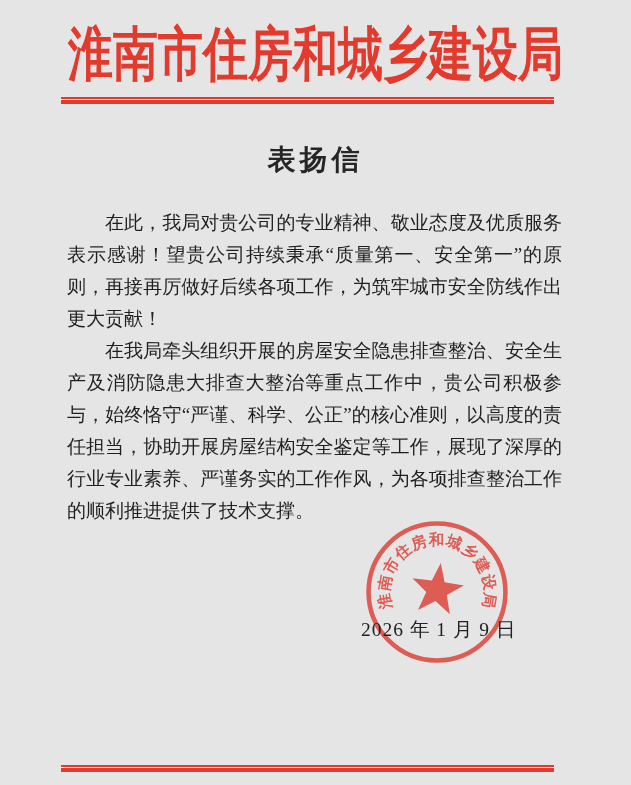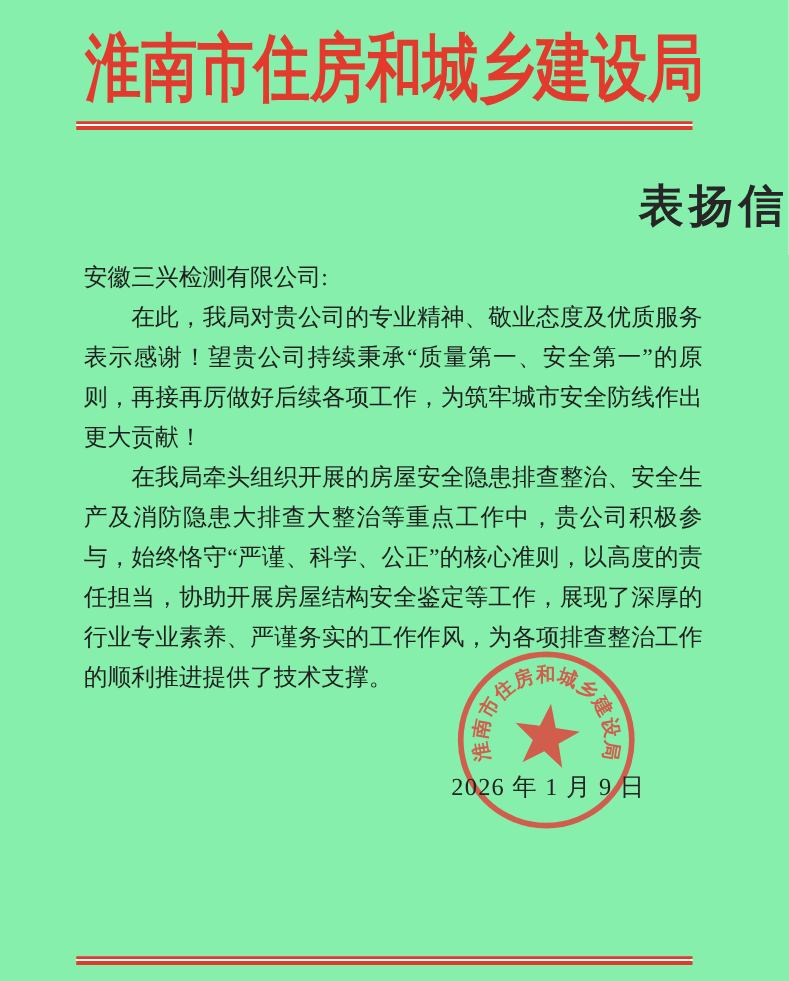--- a/index.html
+++ b/index.html
@@ -11,21 +11,21 @@
   html,body{width:631px;height:785px;}
   body{
     background:#ffffff;
     font-family:"Liberation Serif","DejaVu Serif",serif;
     position:relative;
     overflow:hidden;
   }
   .page{
     position:absolute;
     inset:0;
-    background:#86efac;
+    background:#e5e5e5;
     padding-left:39px;
   }
   .letterhead{
     position:absolute;
     top:16px;
     left:0;
     width:100%;
     text-align:center;
     font-size:45px;
     font-weight:bold;
@@ -46,22 +46,22 @@
       #ffffff 2px, #ffffff 3.5px,
       var(--accent-red) 3.5px, var(--accent-red) 7px);
   }
   .rule-top{ top:97px; }
   .rule-bottom{ top:765px; }
   .doc-title{
     position:absolute;
     top:141px;
     left:0;
     width:100%;
-    text-align:right;
-    font-size:36px;
+    text-align:center;
+    font-size:28px;
     font-weight:bold;
     color:#262626;
     letter-spacing:4px;
   }
   .body-text{
     position:absolute;
     top:207px;
     left:67px;
     width:495px;
     font-size:19px;
@@ -107,21 +107,20 @@
 
 <div class="page">
 
   <h1 class="letterhead">淮南市住房和城乡建设局</h1>
 
   <div class="rule rule-top"></div>
 
   <h2 class="doc-title">表扬信</h2>
 
   <div class="body-text">
-    <p class="salutation">安徽三兴检测有限公司:</p>
     <p class="para">在此，我局对贵公司的专业精神、敬业态度及优质服务表示感谢！望贵公司持续秉承“质量第一、安全第一”的原则，再接再厉做好后续各项工作，为筑牢城市安全防线作出更大贡献！</p>
     <p class="para">在我局牵头组织开展的房屋安全隐患排查整治、安全生产及消防隐患大排查大整治等重点工作中，贵公司积极参与，始终恪守“严谨、科学、公正”的核心准则，以高度的责任担当，协助开展房屋结构安全鉴定等工作，展现了深厚的行业专业素养、严谨务实的工作作风，为各项排查整治工作的顺利推进提供了技术支撑。</p>
   </div>
 
   <svg class="seal" viewBox="0 0 160 160" aria-hidden="true">
     <defs>
       <path id="sealArc" d="M 31.1 97.8 A 52 52 0 1 1 128.9 97.8" fill="none"></path>
     </defs>
     <circle cx="80" cy="80" r="75" fill="none" stroke="#dc4a41" stroke-width="5"></circle>
     <polygon fill="#dc4a41" transform="rotate(8 80 78)" points="80,48 72.95,68.3 51.5,68.7 68.6,81.7 62.4,102.3 80,90 97.6,102.3 91.4,81.7 108.5,68.7 87.05,68.3"></polygon>

